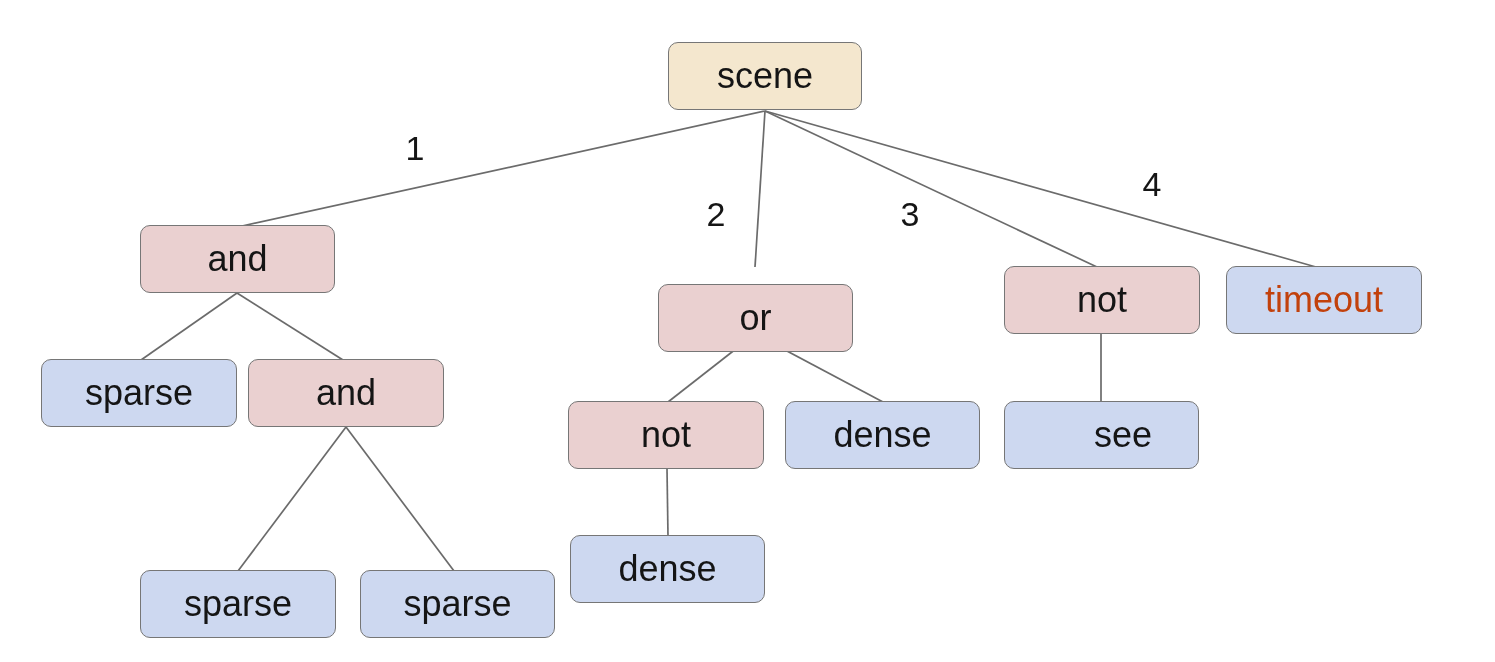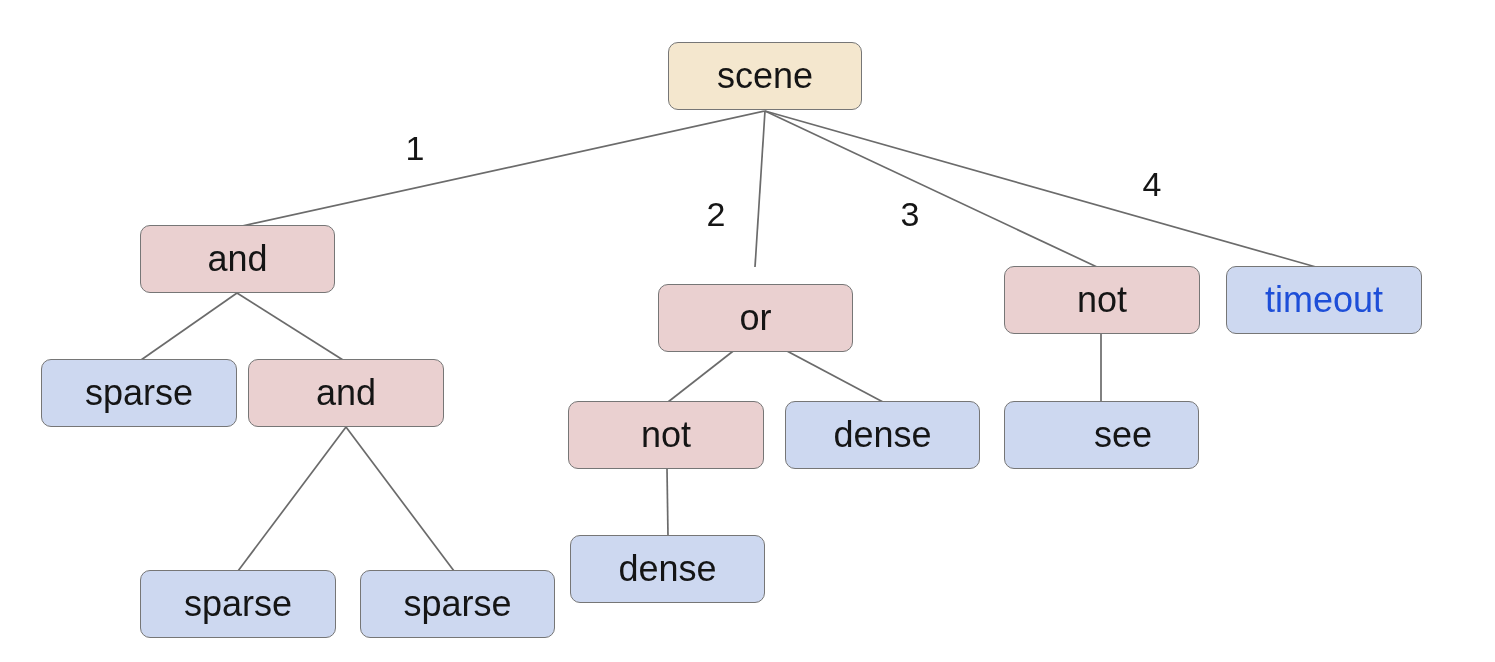--- a/index.html
+++ b/index.html
@@ -59,21 +59,21 @@
       <line x1="755" y1="334" x2="668" y2="402" stroke="#6b6b6b" stroke-width="1.7"></line>
       <line x1="755" y1="334" x2="883" y2="402" stroke="#6b6b6b" stroke-width="1.7"></line>
       <line x1="667" y1="469" x2="668" y2="536" stroke="#6b6b6b" stroke-width="1.7"></line>
       <line x1="1101" y1="334" x2="1101" y2="402" stroke="#6b6b6b" stroke-width="1.7"></line>
     </svg>
   <div id="nodes-layer">
       <div class="tree-node" style="left: 668px; top: 42px; width: 194px; height: 68px; background: rgb(244, 231, 206); border-color: rgb(118, 118, 118); color: rgb(21, 21, 21);">scene</div>
       <div class="tree-node" style="left: 140px; top: 225px; width: 195px; height: 68px; background: rgb(234, 208, 208); border-color: rgb(118, 118, 118); color: rgb(21, 21, 21);">and</div>
       <div class="tree-node" style="left: 658px; top: 266px; width: 195px; height: 68px; background: rgb(234, 208, 208); border-color: rgb(118, 118, 118); color: rgb(21, 21, 21); margin-top: 18px;">or</div>
       <div class="tree-node" style="left: 1004px; top: 266px; width: 196px; height: 68px; background: rgb(234, 208, 208); border-color: rgb(118, 118, 118); color: rgb(21, 21, 21);">not</div>
-      <div class="tree-node" style="left: 1226px; top: 266px; width: 196px; height: 68px; background: rgb(205, 216, 240); border-color: rgb(118, 118, 118); color: #1d4ed8;">timeout</div>
+      <div class="tree-node" style="left: 1226px; top: 266px; width: 196px; height: 68px; background: rgb(205, 216, 240); border-color: rgb(118, 118, 118); color: #c2410c;">timeout</div>
       <div class="tree-node" style="left: 41px; top: 359px; width: 196px; height: 68px; background: rgb(205, 216, 240); border-color: rgb(118, 118, 118); color: rgb(21, 21, 21);">sparse</div>
       <div class="tree-node" style="left: 248px; top: 359px; width: 196px; height: 68px; background: rgb(234, 208, 208); border-color: rgb(118, 118, 118); color: rgb(21, 21, 21);">and</div>
       <div class="tree-node" style="left: 568px; top: 401px; width: 196px; height: 68px; background: rgb(234, 208, 208); border-color: rgb(118, 118, 118); color: rgb(21, 21, 21);">not</div>
       <div class="tree-node" style="left: 785px; top: 401px; width: 195px; height: 68px; background: rgb(205, 216, 240); border-color: rgb(118, 118, 118); color: rgb(21, 21, 21);">dense</div>
       <div class="tree-node" style="left: 1004px; top: 401px; width: 195px; height: 68px; background: rgb(205, 216, 240); border-color: rgb(118, 118, 118); color: rgb(21, 21, 21); padding-left: 43px;">see</div>
       <div class="tree-node" style="left: 570px; top: 535px; width: 195px; height: 68px; background: rgb(205, 216, 240); border-color: rgb(118, 118, 118); color: rgb(21, 21, 21);">dense</div>
       <div class="tree-node" style="left: 140px; top: 570px; width: 196px; height: 68px; background: rgb(205, 216, 240); border-color: rgb(118, 118, 118); color: rgb(21, 21, 21);">sparse</div>
       <div class="tree-node" style="left: 360px; top: 570px; width: 195px; height: 68px; background: rgb(205, 216, 240); border-color: rgb(118, 118, 118); color: rgb(21, 21, 21);">sparse</div>
     </div>
   <div id="labels-layer">

